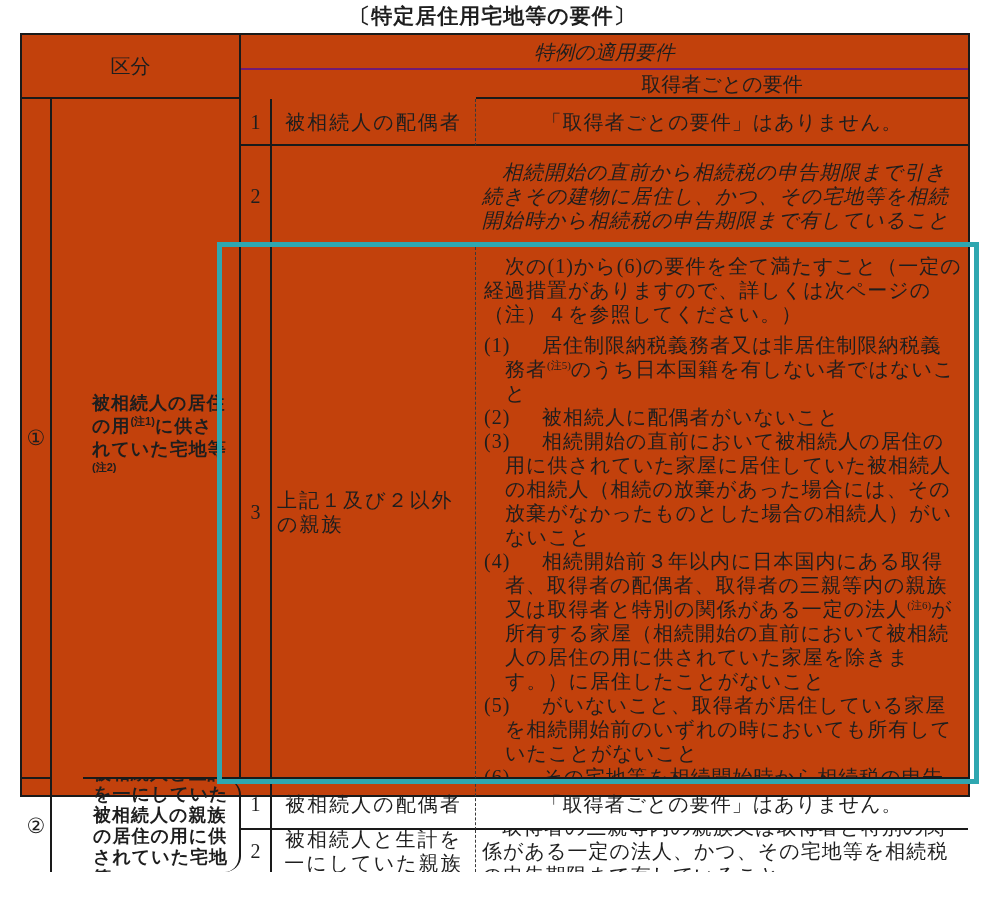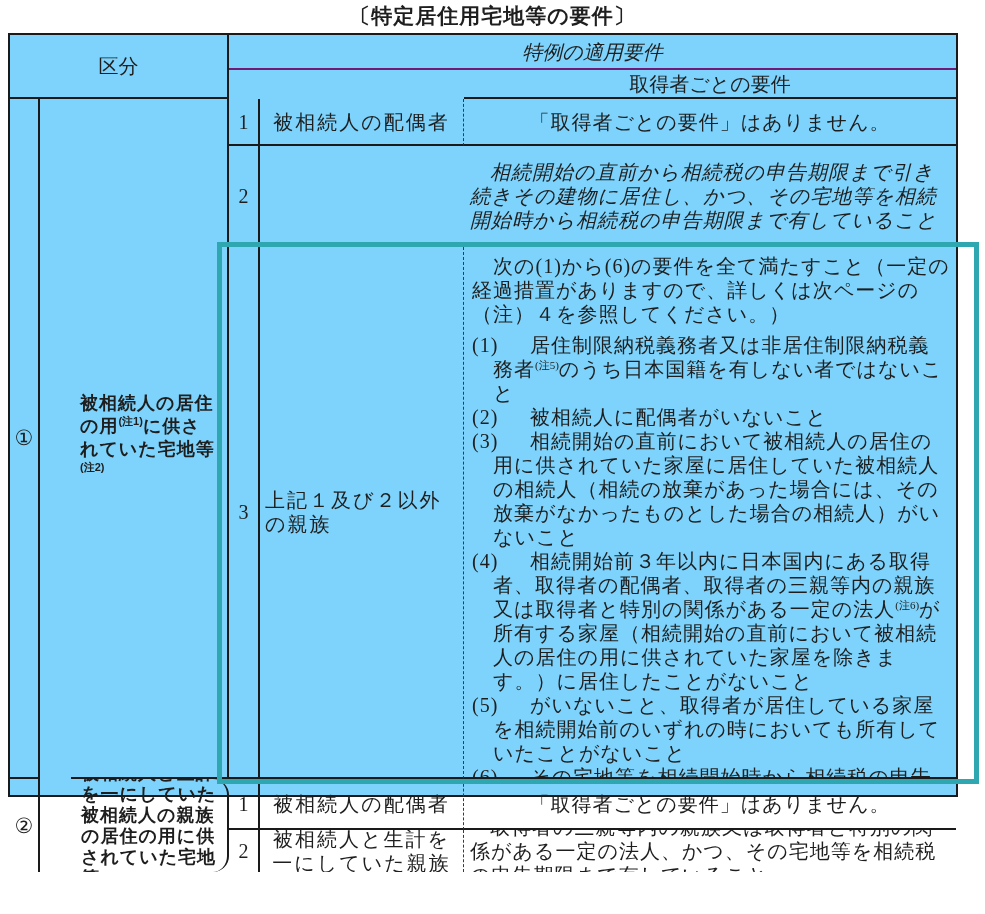--- a/index.html
+++ b/index.html
@@ -19,29 +19,29 @@
     left: 0;
     width: 985px;
     text-align: center;
     font-size: 21px;
     font-weight: bold;
     letter-spacing: 1px;
     font-family: "Liberation Sans", "DejaVu Sans", sans-serif;
   }
   .tbl {
     position: absolute;
-    left: 8px;
+    left: 20px;
     top: 33px;
     width: 950px;
     height: 764px;
     border: 2px solid #1a1a1a;
     display: grid;
     grid-template-columns: 30px 189px 31px 204px 1fr;
     grid-template-rows: 35px 29px 47px 101px 532px 51px 1fr;
-    background: #7dd3fc;
+    background: #c2410c;
   }
   .cell {
     overflow: hidden;
     display: flex;
     font-size: 20px;
     line-height: 24px;
   }
   .b-r  { border-right: 2px solid #1a1a1a; }
   .b-rd { border-right: 1px dashed #3a3a3a; }
   .b-b  { border-bottom: 2px solid #1a1a1a; }

